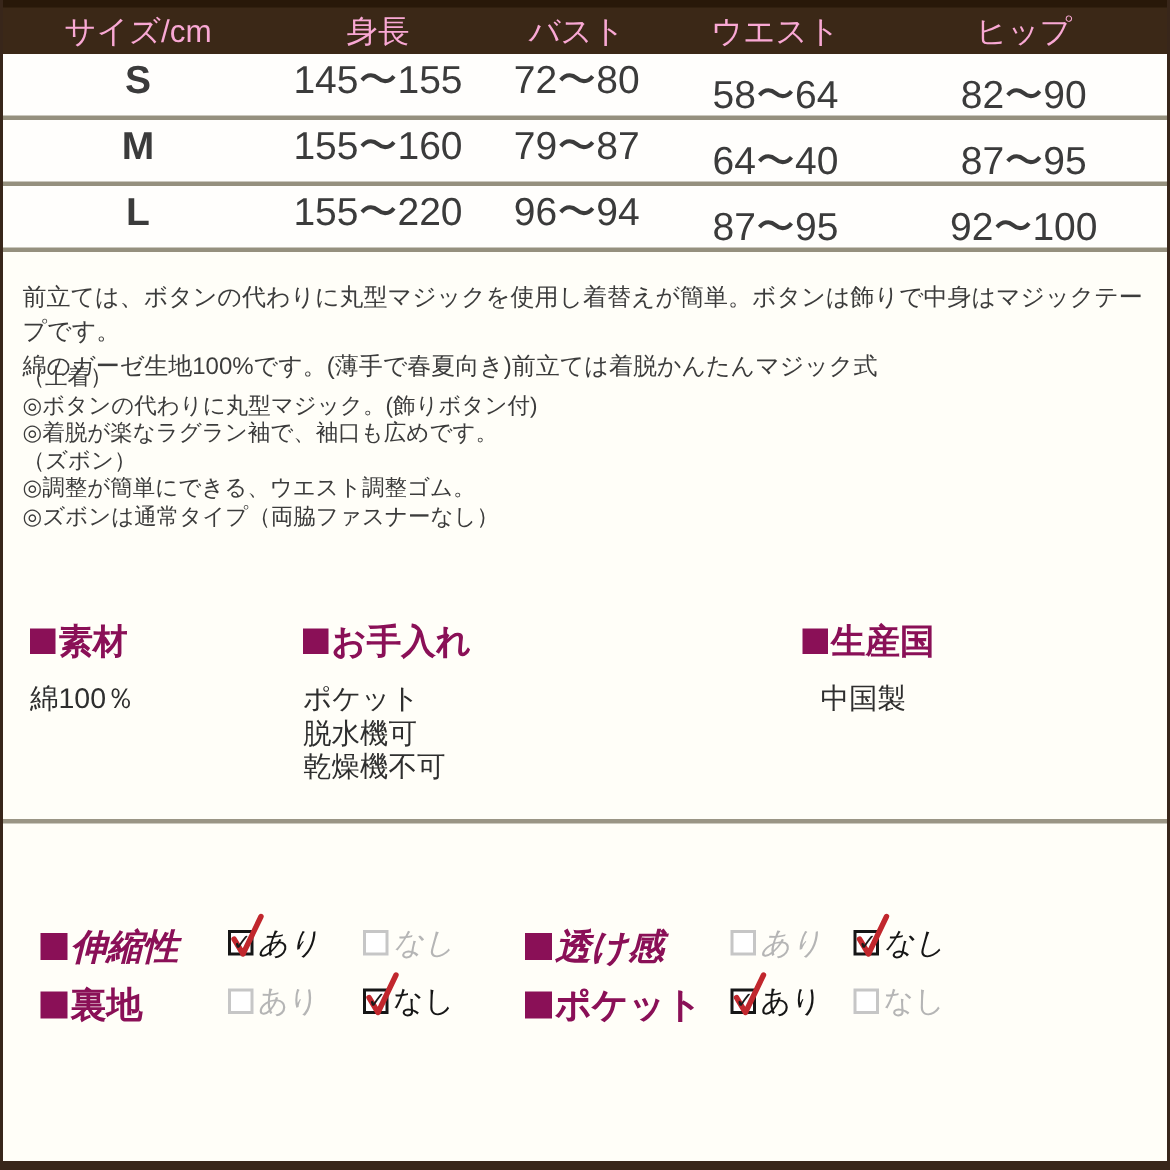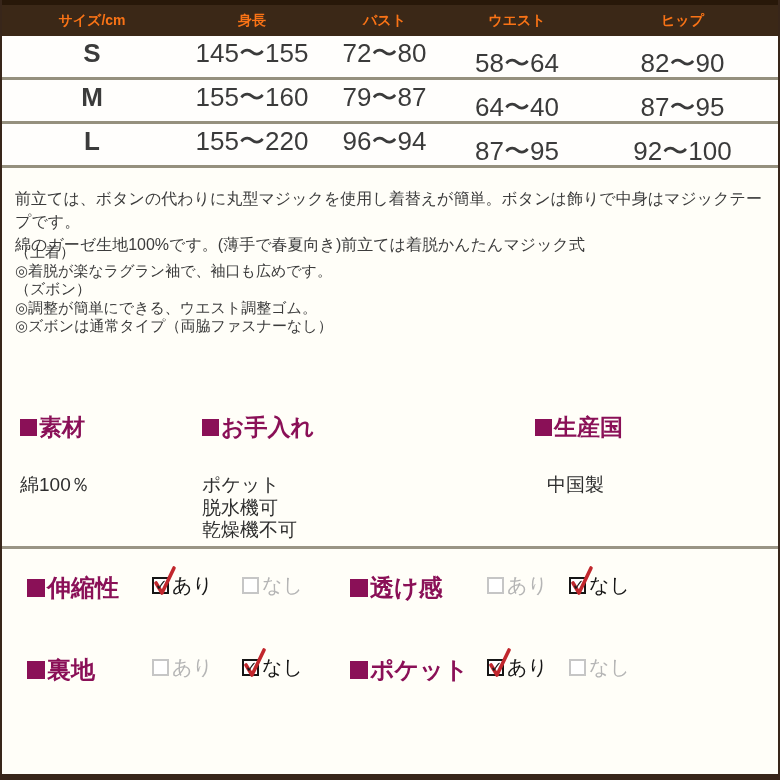--- a/index.html
+++ b/index.html
@@ -13,21 +13,21 @@
   }
 
   
   .size-table{ position:absolute; top:0; left:0; width:776px; }
   .t-head{
     display:flex; height:36px; background:#3b2817;
     border-top:5px solid #281809;
   }
   .t-head .cell{
     display:flex; align-items:center; justify-content:center;
-    color:#f97316; font-size:14px; font-weight:bold;
+    color:#f9a8d4; font-size:21px; font-weight:normal;
   }
   .t-row{
     display:flex; height:44px; background:#fffefc;
     border-bottom:3px solid #95907e;
   }
   .t-row .cell{
     display:flex; align-items:center; justify-content:center;
     font-size:26px; color:#3b3b3b;
   }
   .c0{ width:180px; } .c1{ width:140px; } .c2{ width:125px; }
@@ -41,31 +41,31 @@
          font-size:16px; line-height:23px; color:#3c3c3c; }
   .details{ position:absolute; top:243px; left:13px; width:560px;
             font-size:15px; line-height:18.5px; color:#3c3c3c; }
 
   
   .info{ position:absolute; top:412px; }
   .info-title{ display:flex; align-items:center; color:#8a1057;
                font-size:23px; font-weight:bold; white-space:nowrap; }
   .sq{ display:inline-block; width:17px; height:17px; background:#8a1057;
        margin-right:2px; flex:0 0 auto; }
-  .info-body{ margin-top:31px; font-size:19px; line-height:22.5px; color:#2e2e2e; }
+  .info-body{ margin-top:13px; font-size:19px; line-height:22.5px; color:#2e2e2e; }
   .info-m  { left:18px;  }
   .info-c  { left:200px; }
   .info-o  { left:533px; }
   .info-o .info-body{ margin-left:12px; }
 
   
   .divider{ position:absolute; top:546px; left:0; width:776px; height:3px;
             background:#9a9585; }
   .feat-row{ position:absolute; left:0; width:776px; height:34px; }
-  .row1{ top:572px; } .row2{ top:654px; }
+  .row1{ top:615px;font-style:italic; } .row2{ top:654px; }
   .feat{ position:absolute; display:flex; align-items:center;
          color:#8a1057; font-size:24px; font-weight:bold; white-space:nowrap; }
   .feat .sq{ width:18px; height:18px; }
   .opt{ position:absolute; display:flex; align-items:center; white-space:nowrap; }
   .cb{ position:relative; display:inline-block; width:17px; height:17px;
        border:2px solid #c6c6c6; background:#fff; flex:0 0 auto; }
   .opt .lbl{ font-size:20px; color:#b5b5b5; margin-left:3px; }
   .opt.checked .cb{ border-color:#161616; }
   .opt.checked .lbl{ color:#161616; }
   .opt.checked .cb::after{
@@ -118,20 +118,21 @@
     </div>
   </div>
 
   <div class="desc">
     <div>前立ては、ボタンの代わりに丸型マジックを使用し着替えが簡単。ボタンは飾りで中身はマジックテープです。</div>
     <div>綿のガーゼ生地100%です。(薄手で春夏向き)前立ては着脱かんたんマジック式</div>
   </div>
 
   <div class="details">
     <div>（上着）</div>
+    <div>◎ボタンの代わりに丸型マジック。(飾りボタン付)</div>
     <div>◎着脱が楽なラグラン袖で、袖口も広めです。</div>
     <div>（ズボン）</div>
     <div>◎調整が簡単にできる、ウエスト調整ゴム。</div>
     <div>◎ズボンは通常タイプ（両脇ファスナーなし）</div>
   </div>
 
   <div class="info info-m">
     <div class="info-title">
       <span class="sq"></span>
       <span>素材</span>

